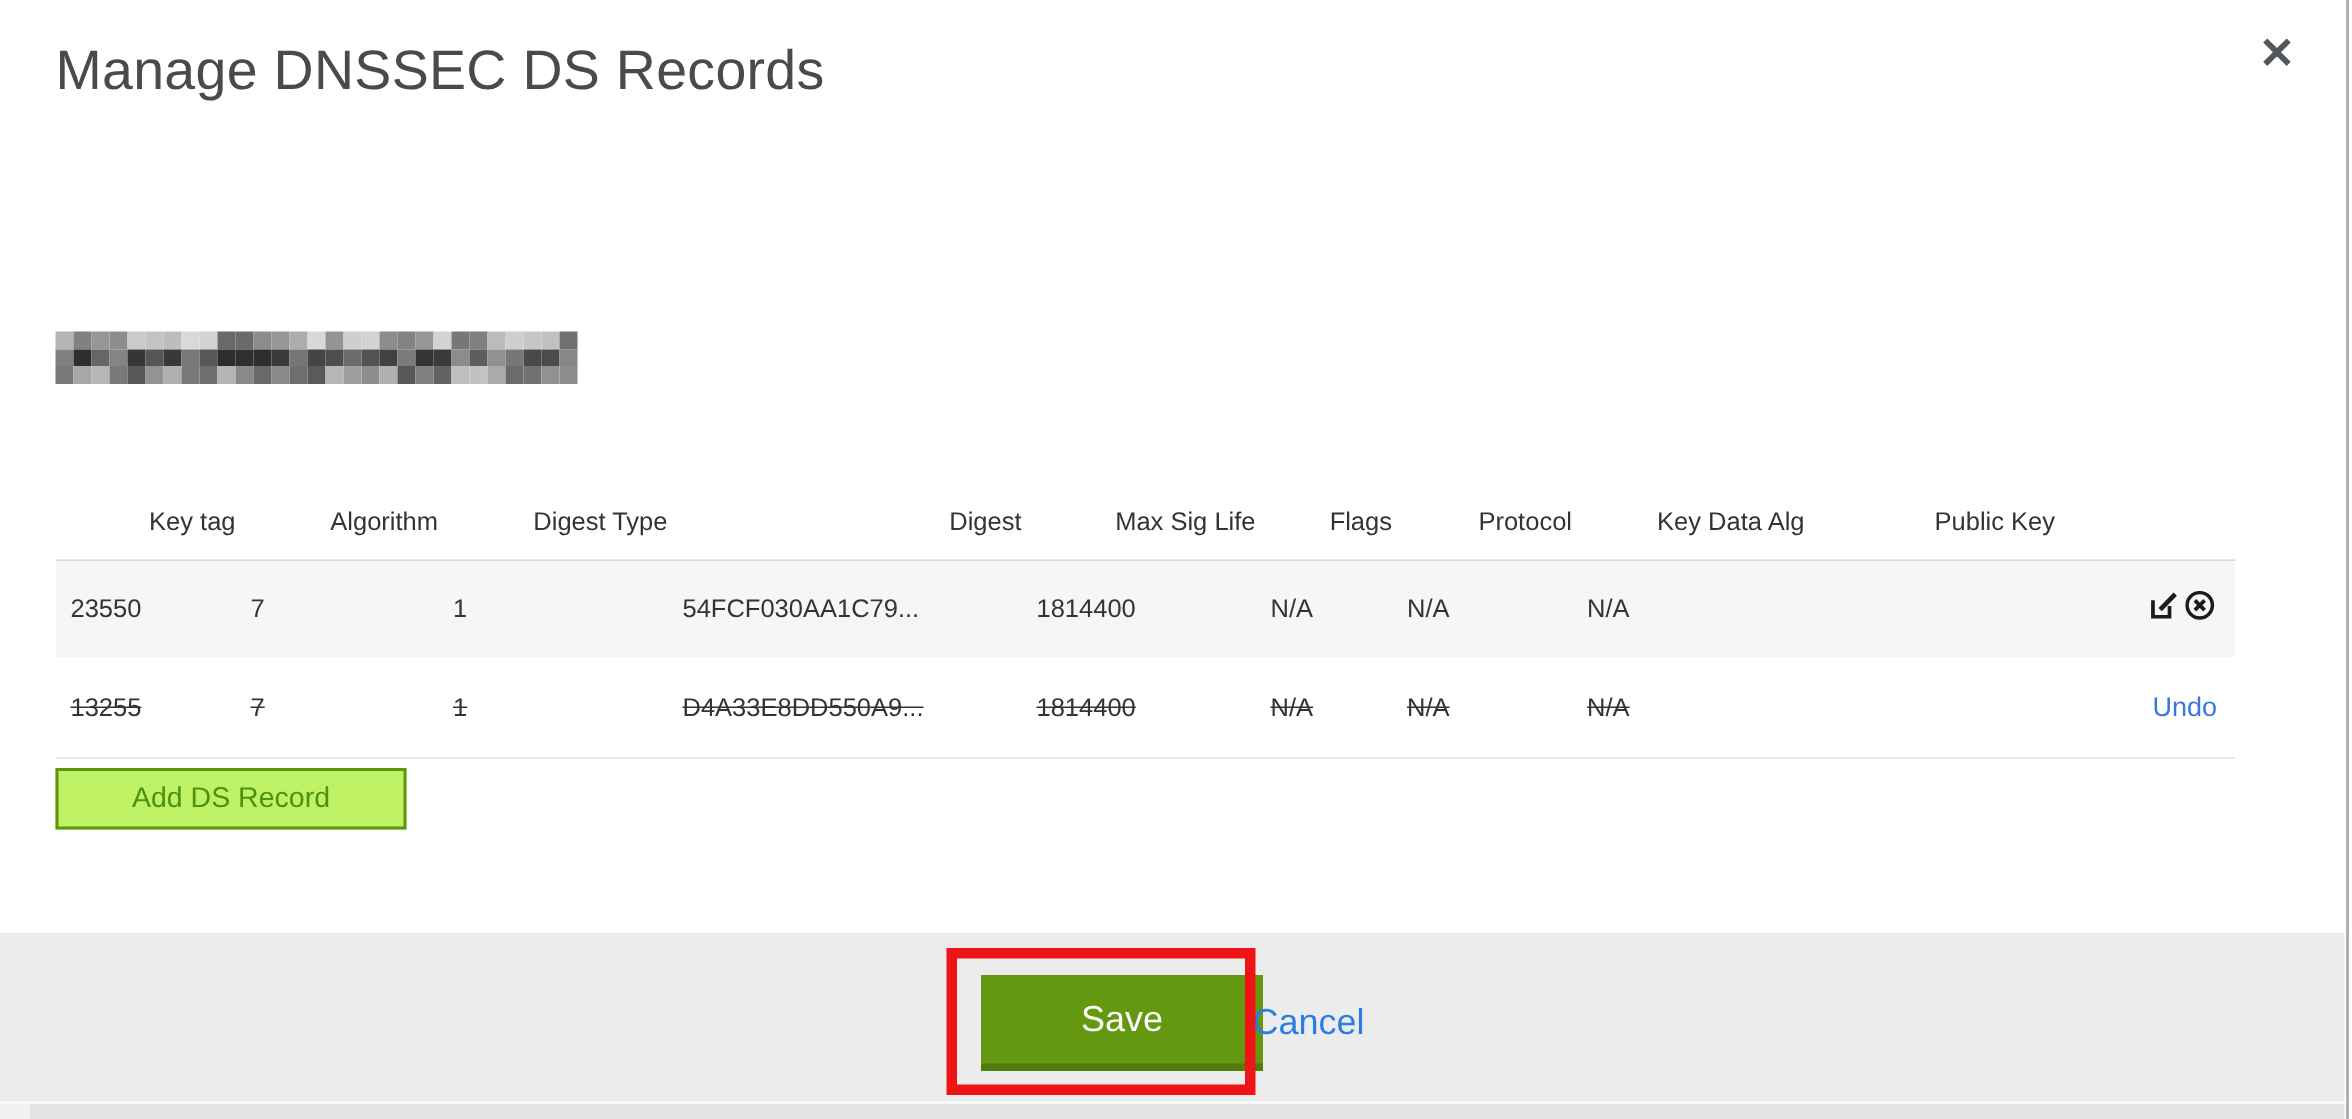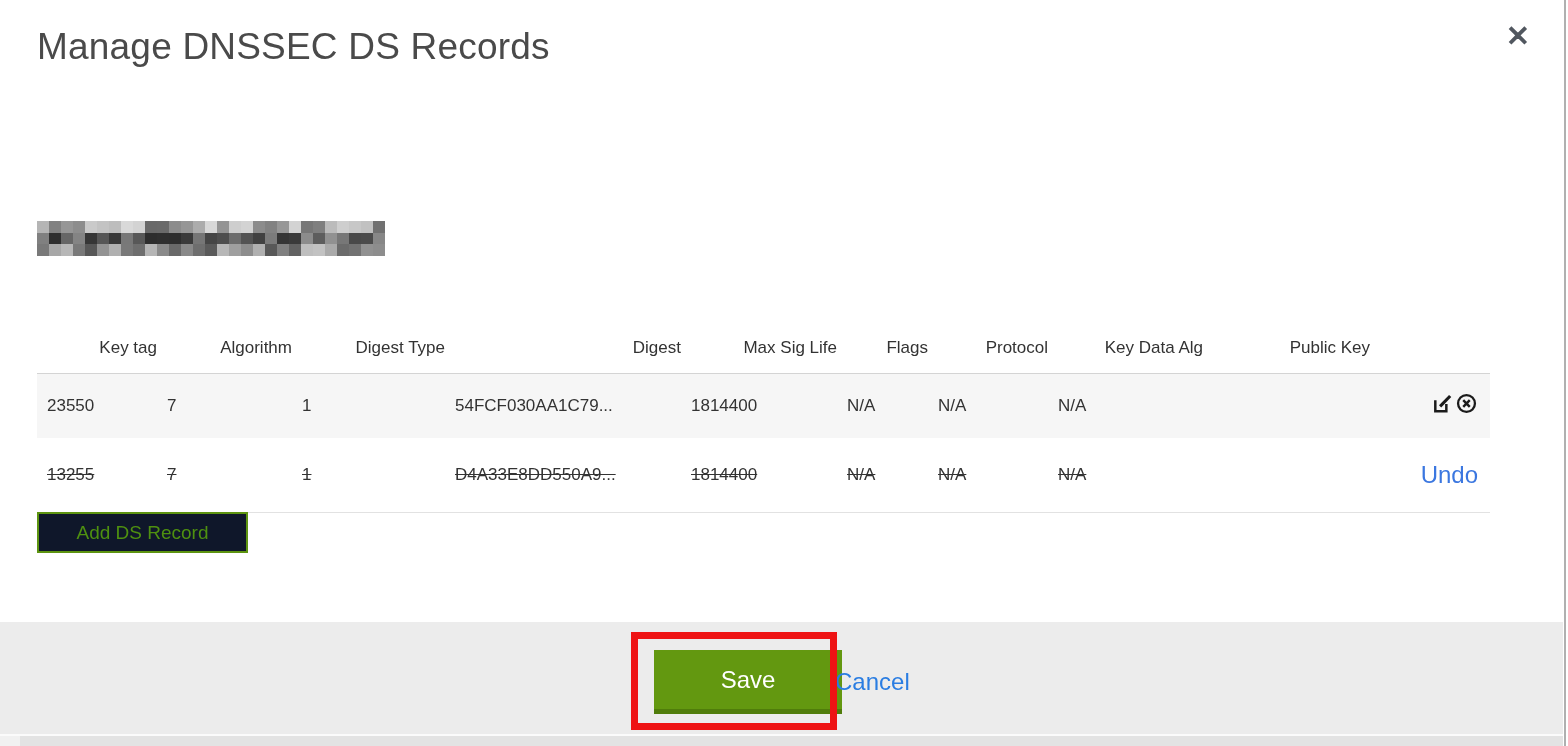--- a/index.html
+++ b/index.html
@@ -40,25 +40,25 @@
     font-size:17px; color:#333; white-space:nowrap; overflow:hidden;
     padding:18px 0 18px 10px;
   }
   tr.row-active { background:#f6f6f6; border-top:1px solid #d4d4d4; }
   tr.row-deleted td { padding:23px 0 23px 10px; }
   tr.row-deleted { border-bottom:1px solid #e2e2e2; }
   tr.row-deleted td.cell { text-decoration:line-through; }
   td.actions-cell { text-align:right; padding-right:12px !important; }
   .icon-btn { display:inline-block; vertical-align:middle; cursor:pointer; }
   .icon-btn + .icon-btn { margin-left:1px; }
-  .undo-link { color:#3b77e0; font-size:24px; text-decoration:none; cursor:pointer; }
+  .undo-link { color:#3b77e0; font-size:18px; text-decoration:none; cursor:pointer; }
 
   .add-btn {
-    position:absolute; left:37px; top:512px; width:211px; height:41px;
-    background:#0f172a; border:2px solid #5d9410; color:#4e9010;
+    position:absolute; left:37px; top:512px; width:234px; height:41px;
+    background:#bef264; border:2px solid #5d9410; color:#4e9010;
     font-family:"Liberation Sans", sans-serif; font-size:19px; cursor:pointer;
   }
 
   .footer { position:absolute; left:0; top:622px; width:1563px; height:112px; background:#ececec; }
   .bottom-strip {
     position:absolute; left:0; top:734px; width:1563px; height:12px;
     background:#e3e3e3; border-top:2px solid #fbfbfb;
   }
   .bottom-strip .lighter { position:absolute; left:0; top:0; width:20px; height:100%; background:#f1f1f1; }
 

